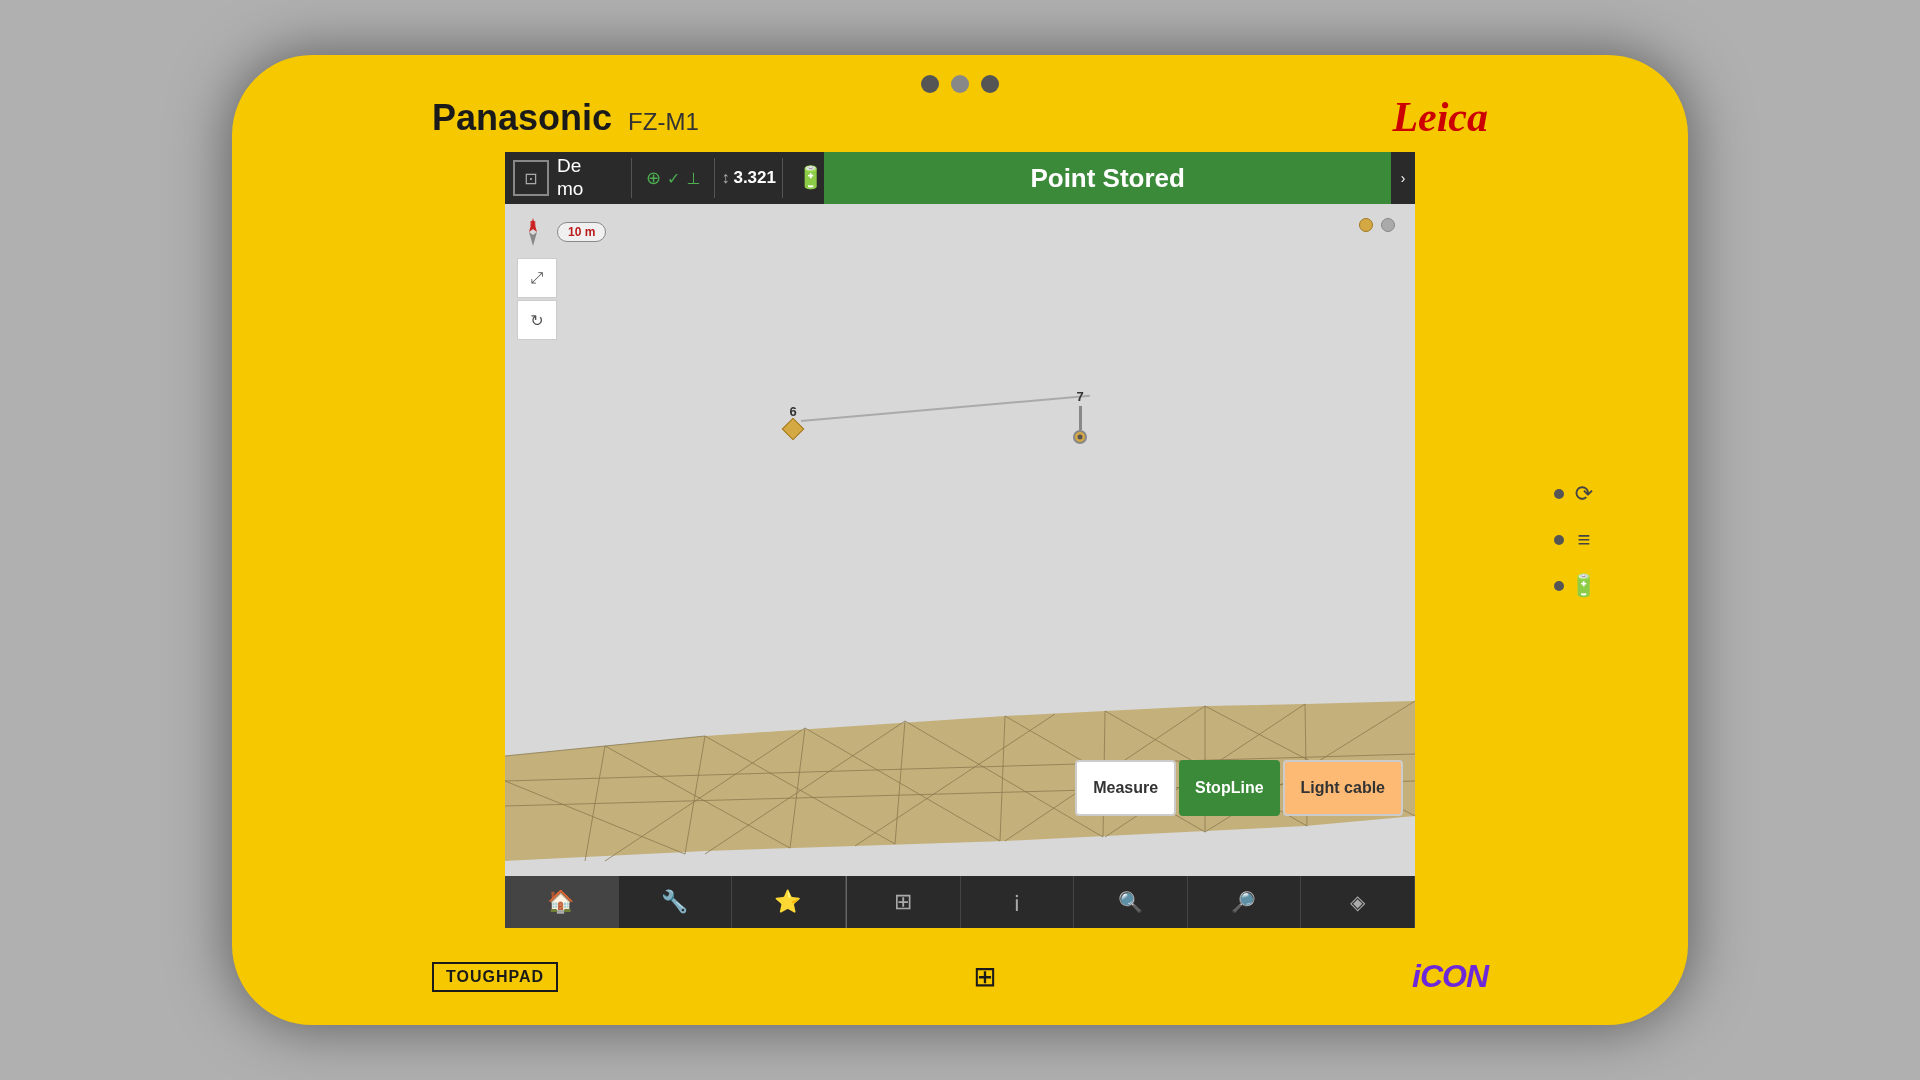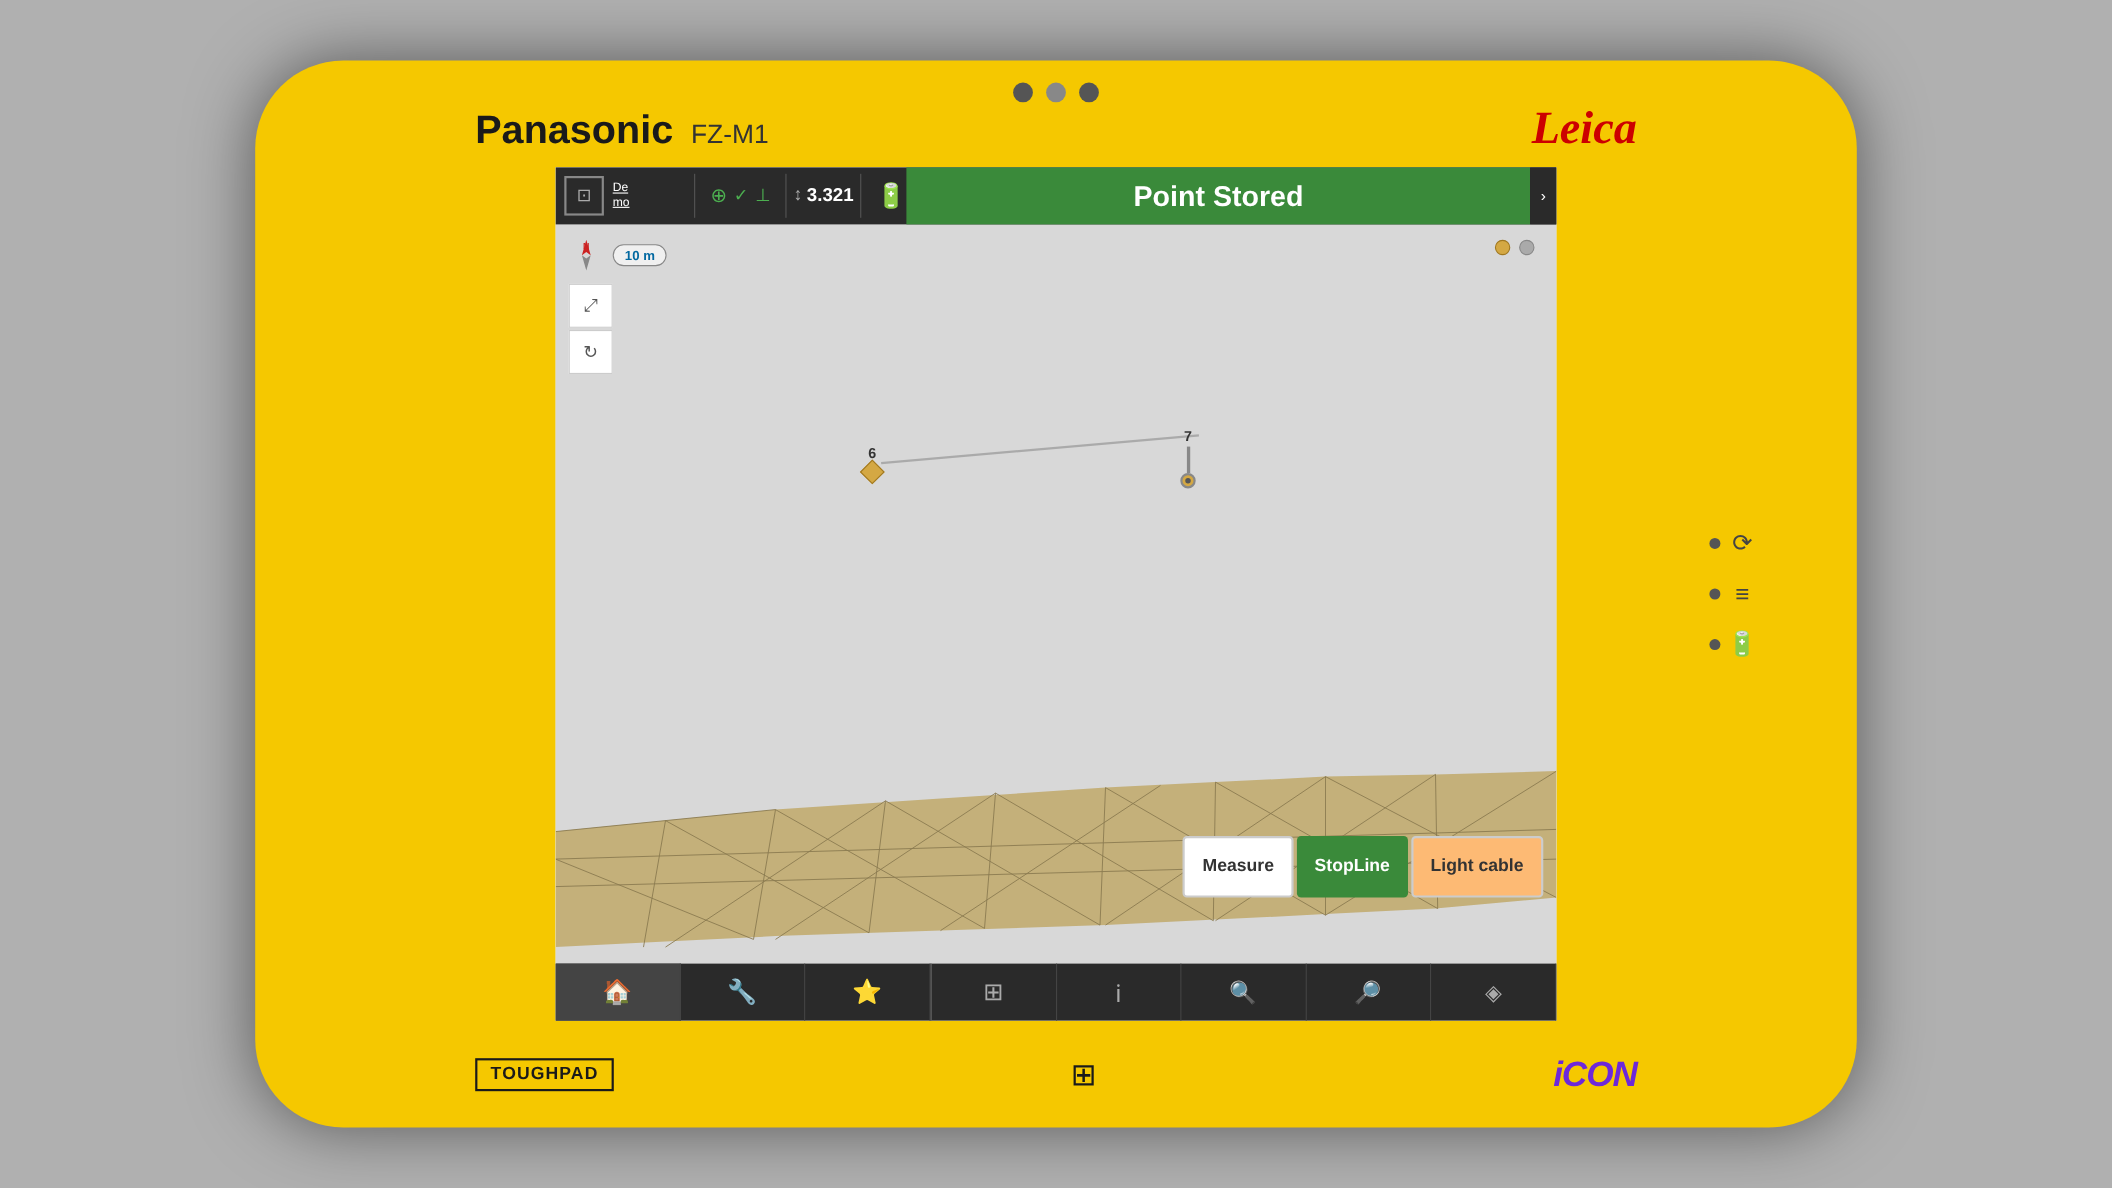--- a/index.html
+++ b/index.html
@@ -235,21 +235,21 @@
       align-items: center;
       gap: 8px;
       z-index: 5;
     }
     .scale-bar {
       background: #f0f0f0;
       border: 1px solid #888;
       border-radius: 12px;
       padding: 2px 10px;
       font-size: 12px;
-      color: #0369a1;
+      color: #b91c1c;
       font-weight: bold;
     }
     .map-btn {
       width: 40px;
       height: 40px;
       background: white;
       border: 1px solid #ccc;
       display: flex;
       align-items: center;
       justify-content: center;
@@ -451,21 +451,21 @@
   </div>
 
   <div class="screen">
 
     <div class="toolbar">
       <div class="toolbar-left">
         <div class="toolbar-icon-box">
           <span style="color:#aaa; font-size:16px;">⊡</span>
         </div>
         <div class="toolbar-demo">
-          <div style="white-space:pre-line; font-size:11px; color:white;text-decoration:underline;">De
+          <div style="white-space:pre-line; font-size:19px; color:white;">De
 mo</div>
         </div>
       </div>
 
       <div class="toolbar-separator"></div>
 
       <div class="toolbar-section">
 
         <span style="color:#4caf50; font-size:18px;">⊕</span>
         <span style="color:#4caf50; font-size:16px;">✓</span>

